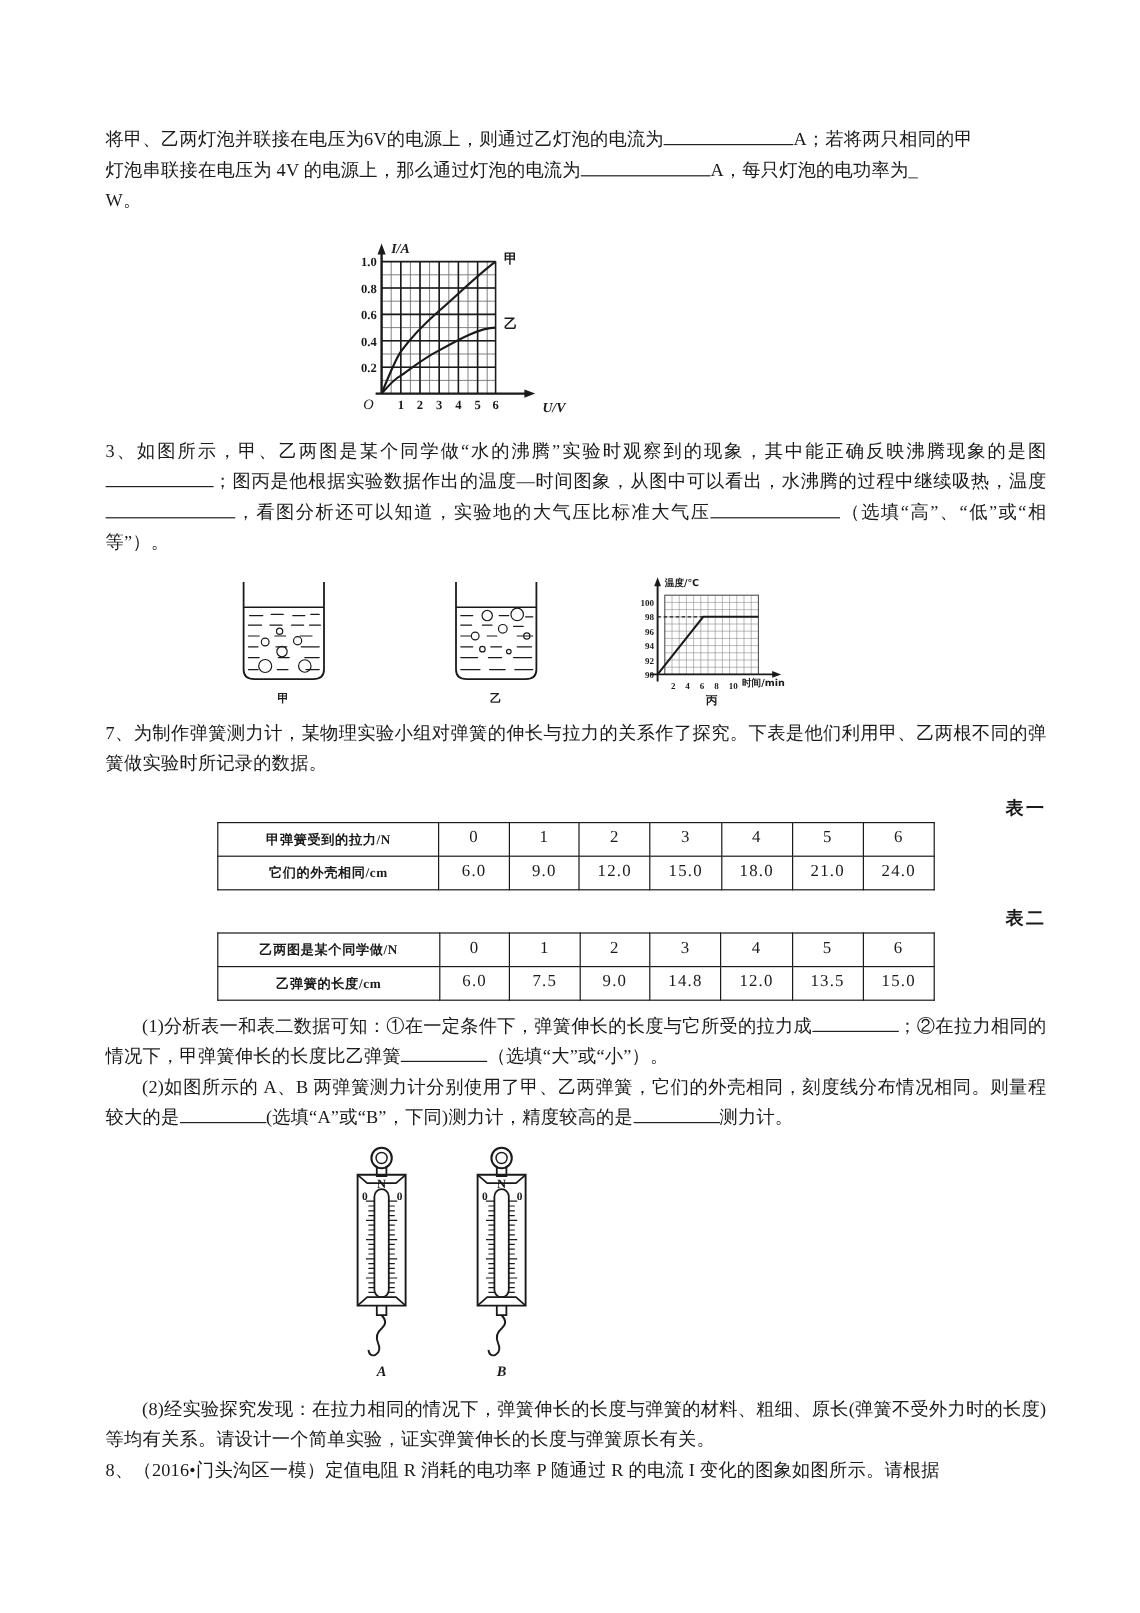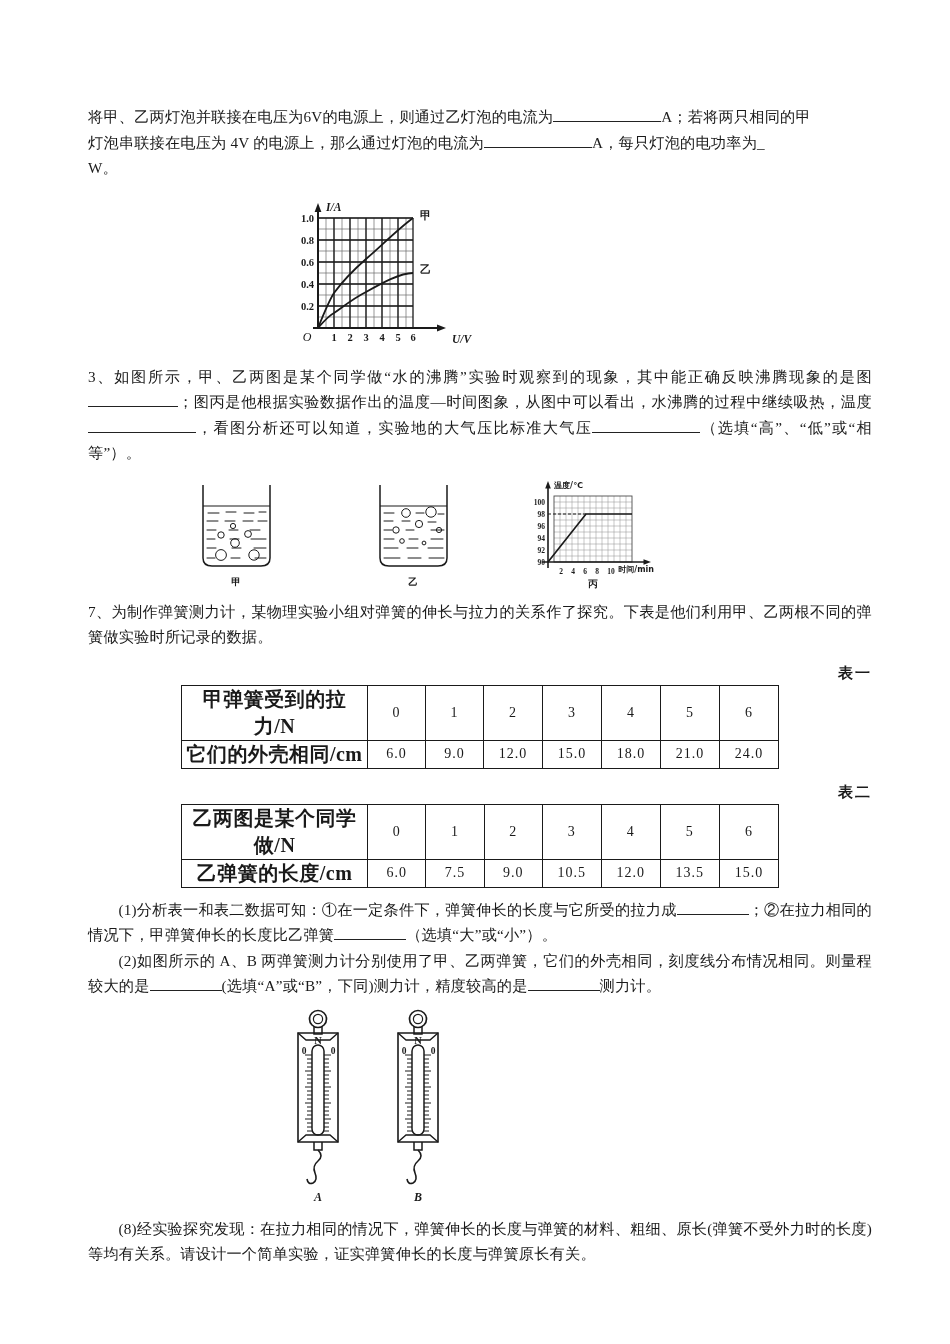--- a/index.html
+++ b/index.html
@@ -74,21 +74,21 @@
   }
   table.data {
     border-collapse: collapse;
     margin: 0 auto;
     border: 1.6px solid #1a1a1a;
     width: 598px;
   }
   table.data td {
     border: 1px solid #1a1a1a;
     text-align: center;
-    font-size: 20px;
+    font-size: 11px;
     height: 27px;
     padding: 0 2px;
     font-family: "Liberation Serif", serif;
   }
   table.data td.head {
     font-weight: bold;
     width: 196px;
     letter-spacing: 0.5px;
   }
   table.data td.num { width: 57px; font-size: 14px; letter-spacing: 1px; }
@@ -359,21 +359,21 @@
         <td class="num">3</td>
         <td class="num">4</td>
         <td class="num">5</td>
         <td class="num">6</td>
       </tr>
       <tr>
         <td class="head">乙弹簧的长度/cm</td>
         <td class="num">6.0</td>
         <td class="num">7.5</td>
         <td class="num">9.0</td>
-        <td class="num">10.5</td>
+        <td class="num">14.8</td>
         <td class="num">12.0</td>
         <td class="num">13.5</td>
         <td class="num">15.0</td>
       </tr>
     </tbody>
   </table>
 
   <div class="gap-s"></div>
 
   <p class="para indent"><span>(1)分析表一和表二数据可知：①在一定条件下，弹簧伸长的长度与它所受的拉力成</span><span class="blank b-md"></span><span>；②在拉力相同的情况下，甲弹簧伸长的长度比乙弹簧</span><span class="blank b-md"></span><span>（选填“大”或“小”）。</span></p>
@@ -499,15 +499,16 @@
 
       <text x="44" y="194" text-anchor="middle" font-family="Liberation Serif, serif" font-size="12" font-style="italic" font-weight="bold" fill="#1a1a1a">A</text>
       <text x="144" y="194" text-anchor="middle" font-family="Liberation Serif, serif" font-size="12" font-style="italic" font-weight="bold" fill="#1a1a1a">B</text>
     </svg>
   </div>
 
   <div class="gap-s"></div>
 
   <p class="para indent">(8)经实验探究发现：在拉力相同的情况下，弹簧伸长的长度与弹簧的材料、粗细、原长(弹簧不受外力时的长度)等均有关系。请设计一个简单实验，证实弹簧伸长的长度与弹簧原长有关。</p>
 
+  <p class="para">8、（2016•门头沟区一模）定值电阻 R 消耗的电功率 P 随通过 R 的电流 I 变化的图象如图所示。请根据</p>
 
 </div>
 </div>
 
 </body></html>

